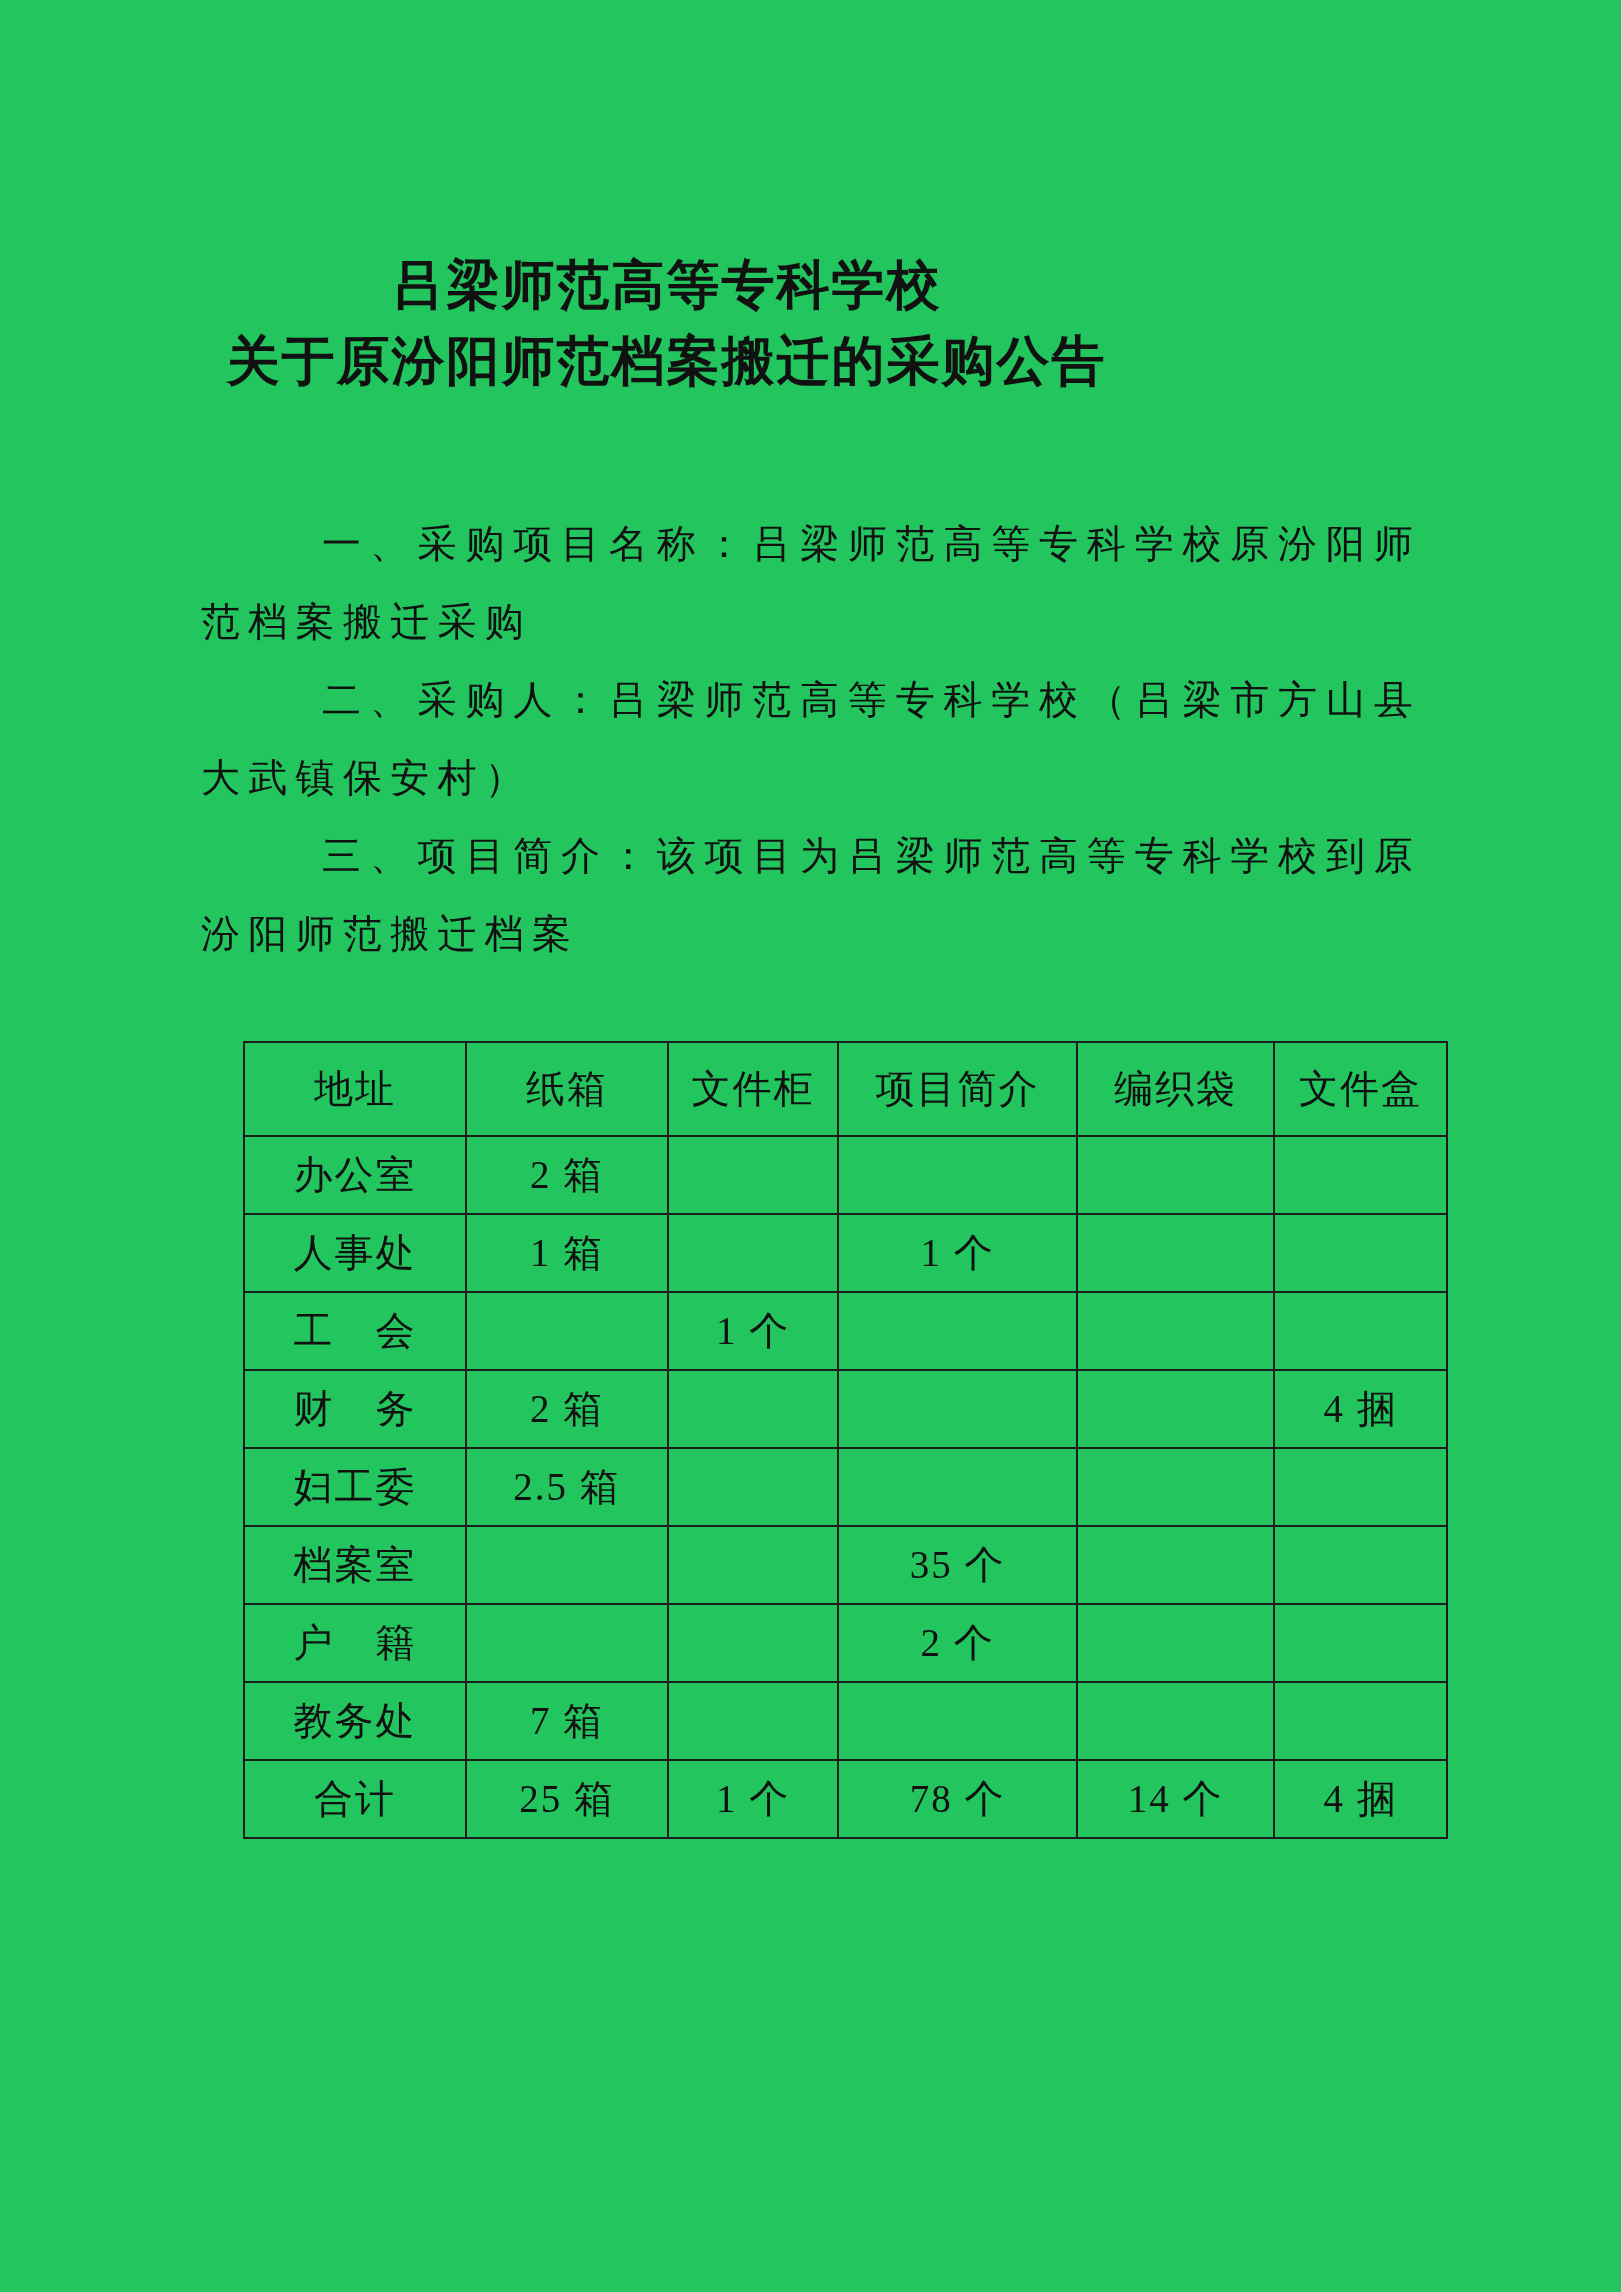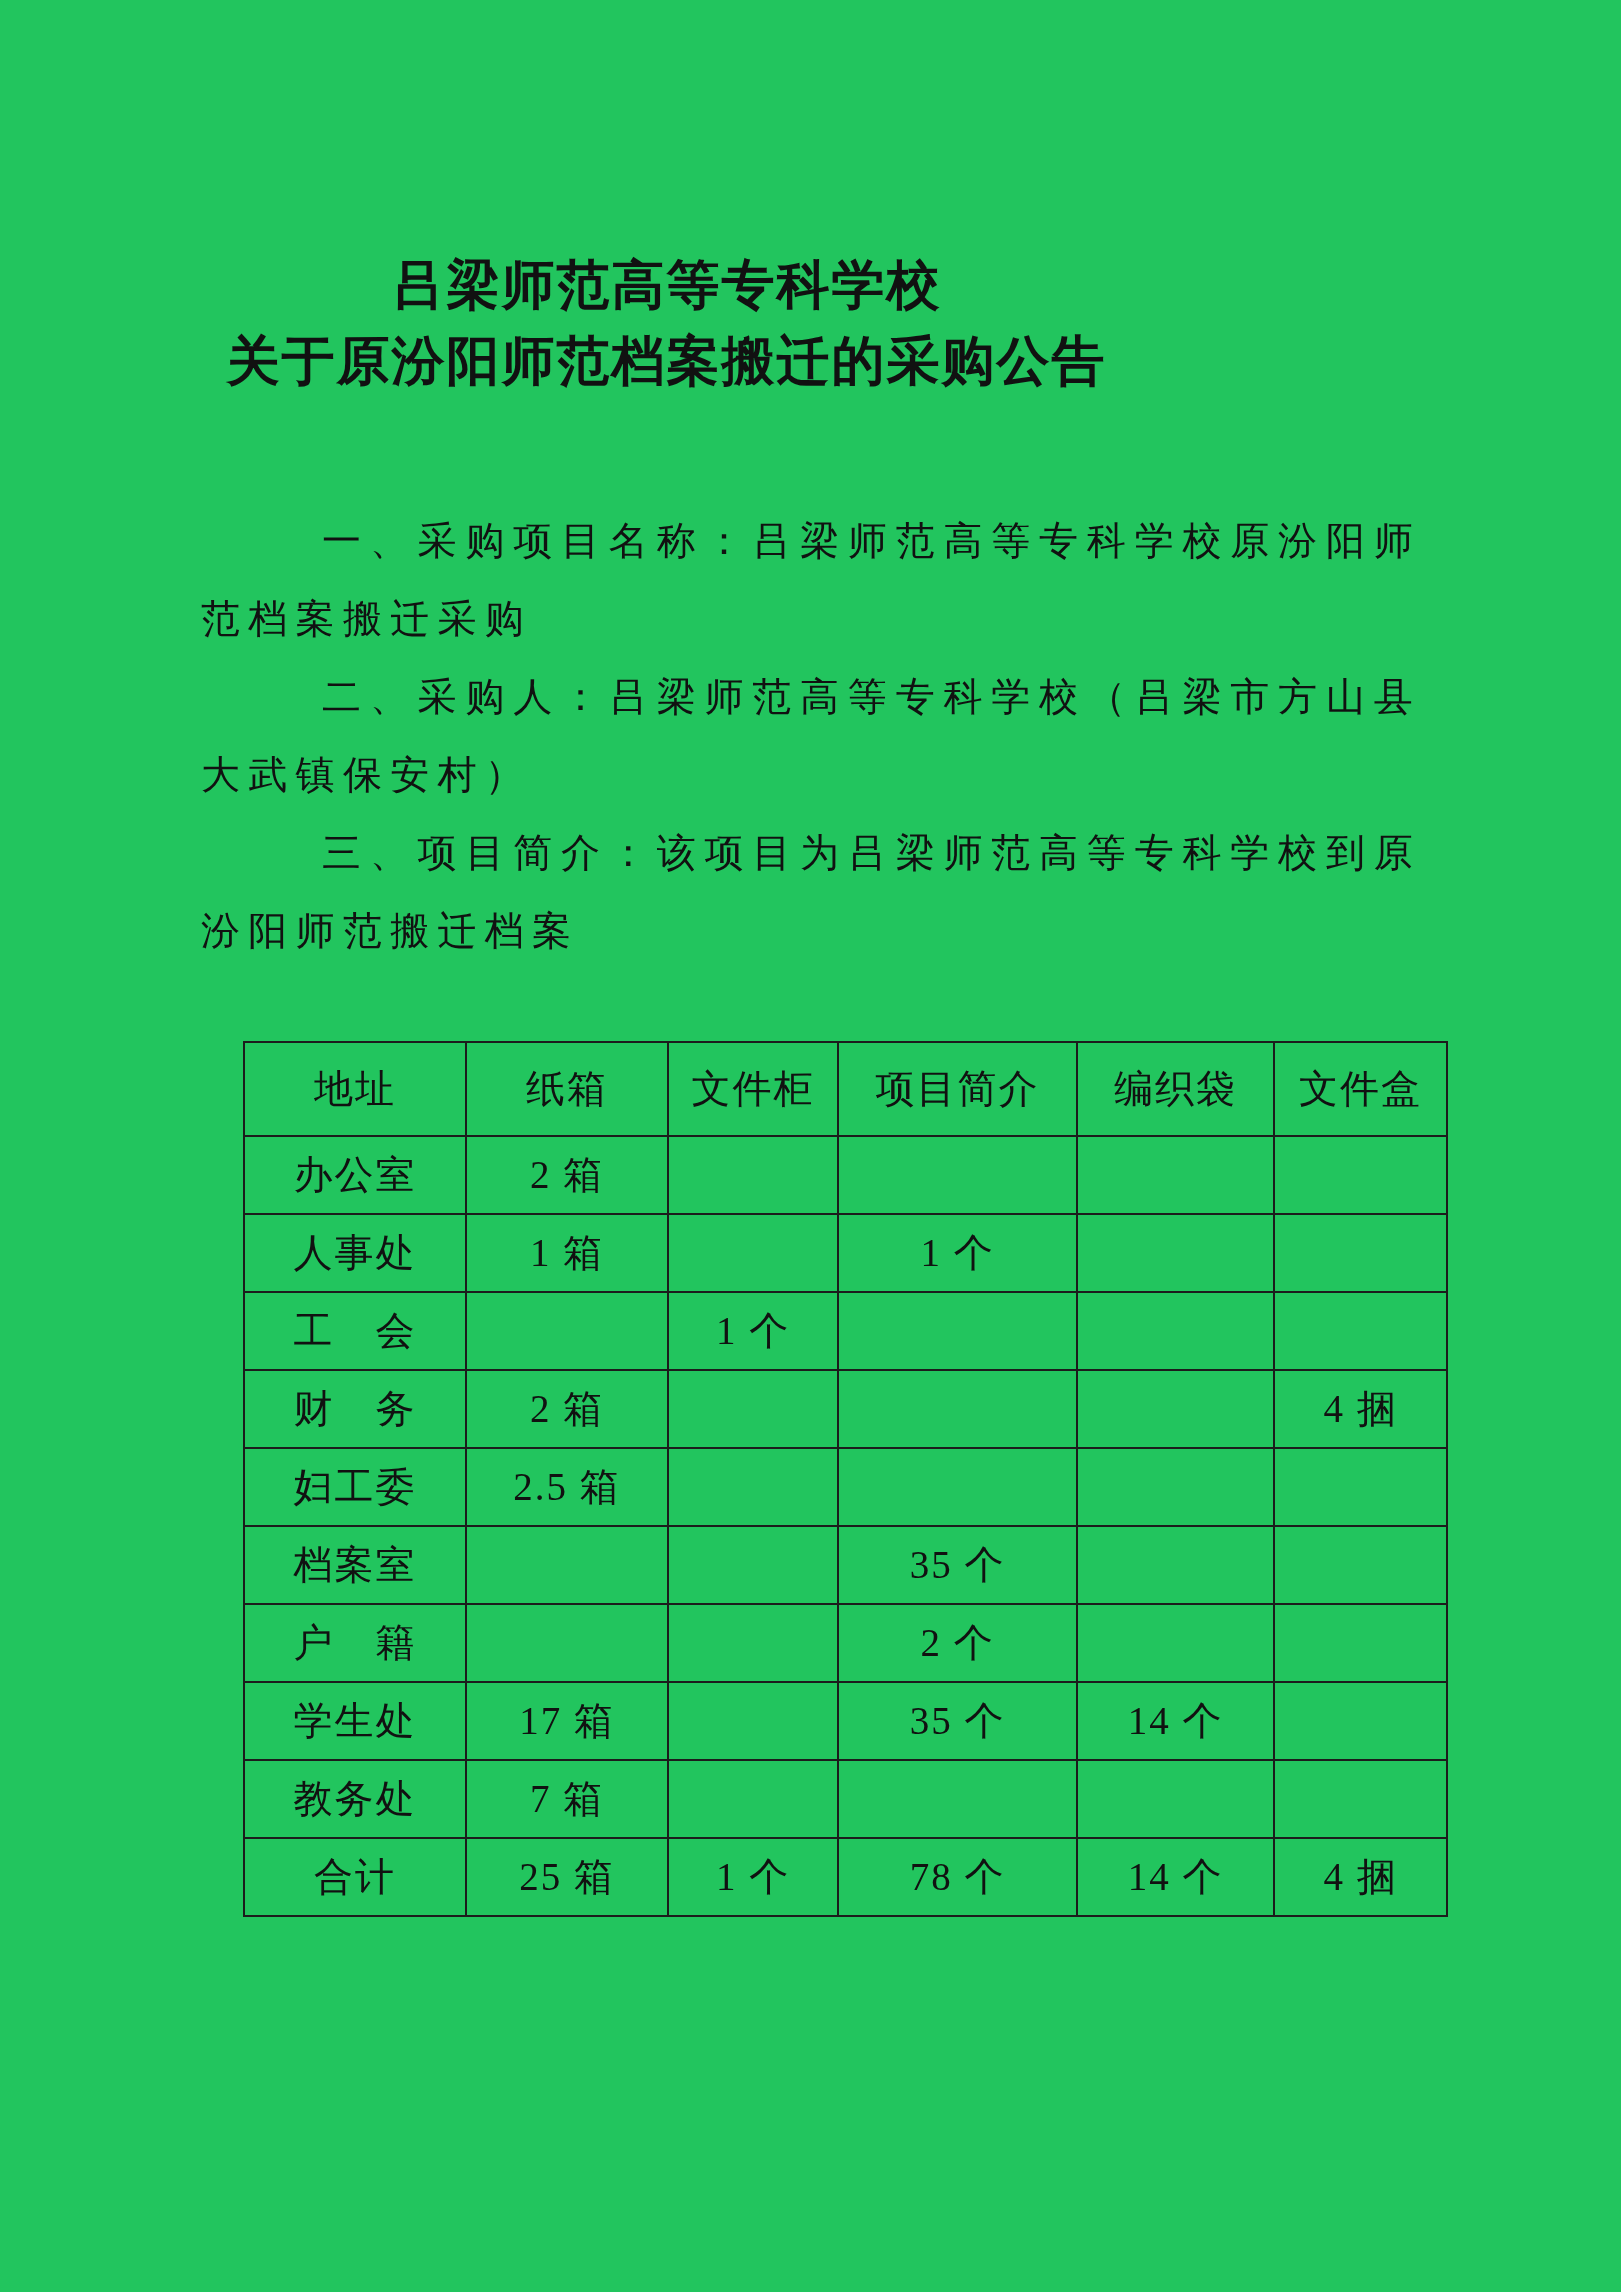--- a/index.html
+++ b/index.html
@@ -34,21 +34,20 @@
     width: 1220px;
     font-size: 39px;
     line-height: 78px;
     letter-spacing: 8.3px;
     text-align: justify;
   }
   .doc-body p {
     margin: 0;
     padding: 0;
     text-indent: 121px;
-    font-family: Liberation Mono, monospace;
   }
   table.inv-table {
     border-collapse: collapse;
     table-layout: fixed;
     margin: 68px 0 0 243px;
     width: 1202px;
     font-size: 39px;
   }
   table.inv-table th,
   table.inv-table td {
@@ -156,28 +155,20 @@
         </tr>
         <tr>
           <td>户　籍</td>
           <td></td>
           <td></td>
           <td>2 个</td>
           <td></td>
           <td></td>
         </tr>
         <tr>
-          <td>学生处</td>
-          <td>17 箱</td>
-          <td></td>
-          <td>35 个</td>
-          <td>14 个</td>
-          <td></td>
-        </tr>
-        <tr>
           <td>教务处</td>
           <td>7 箱</td>
           <td></td>
           <td></td>
           <td></td>
           <td></td>
         </tr>
         <tr>
           <td>合计</td>
           <td>25 箱</td>

